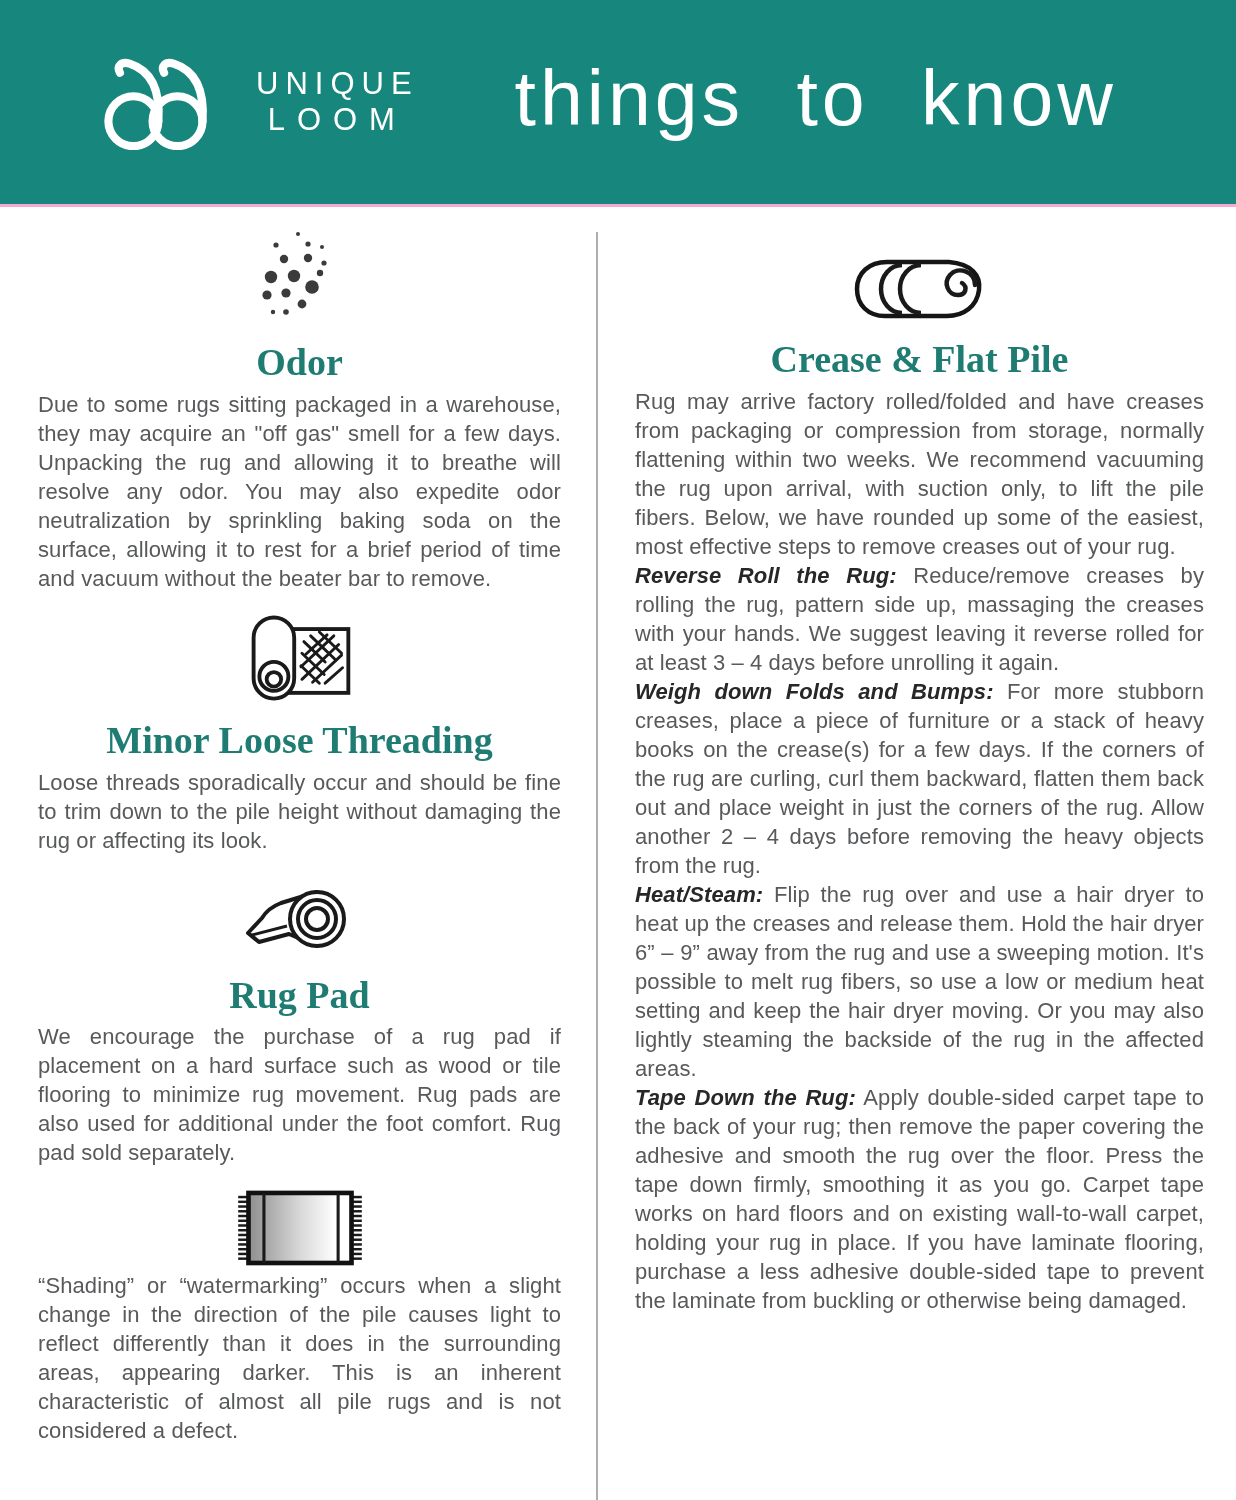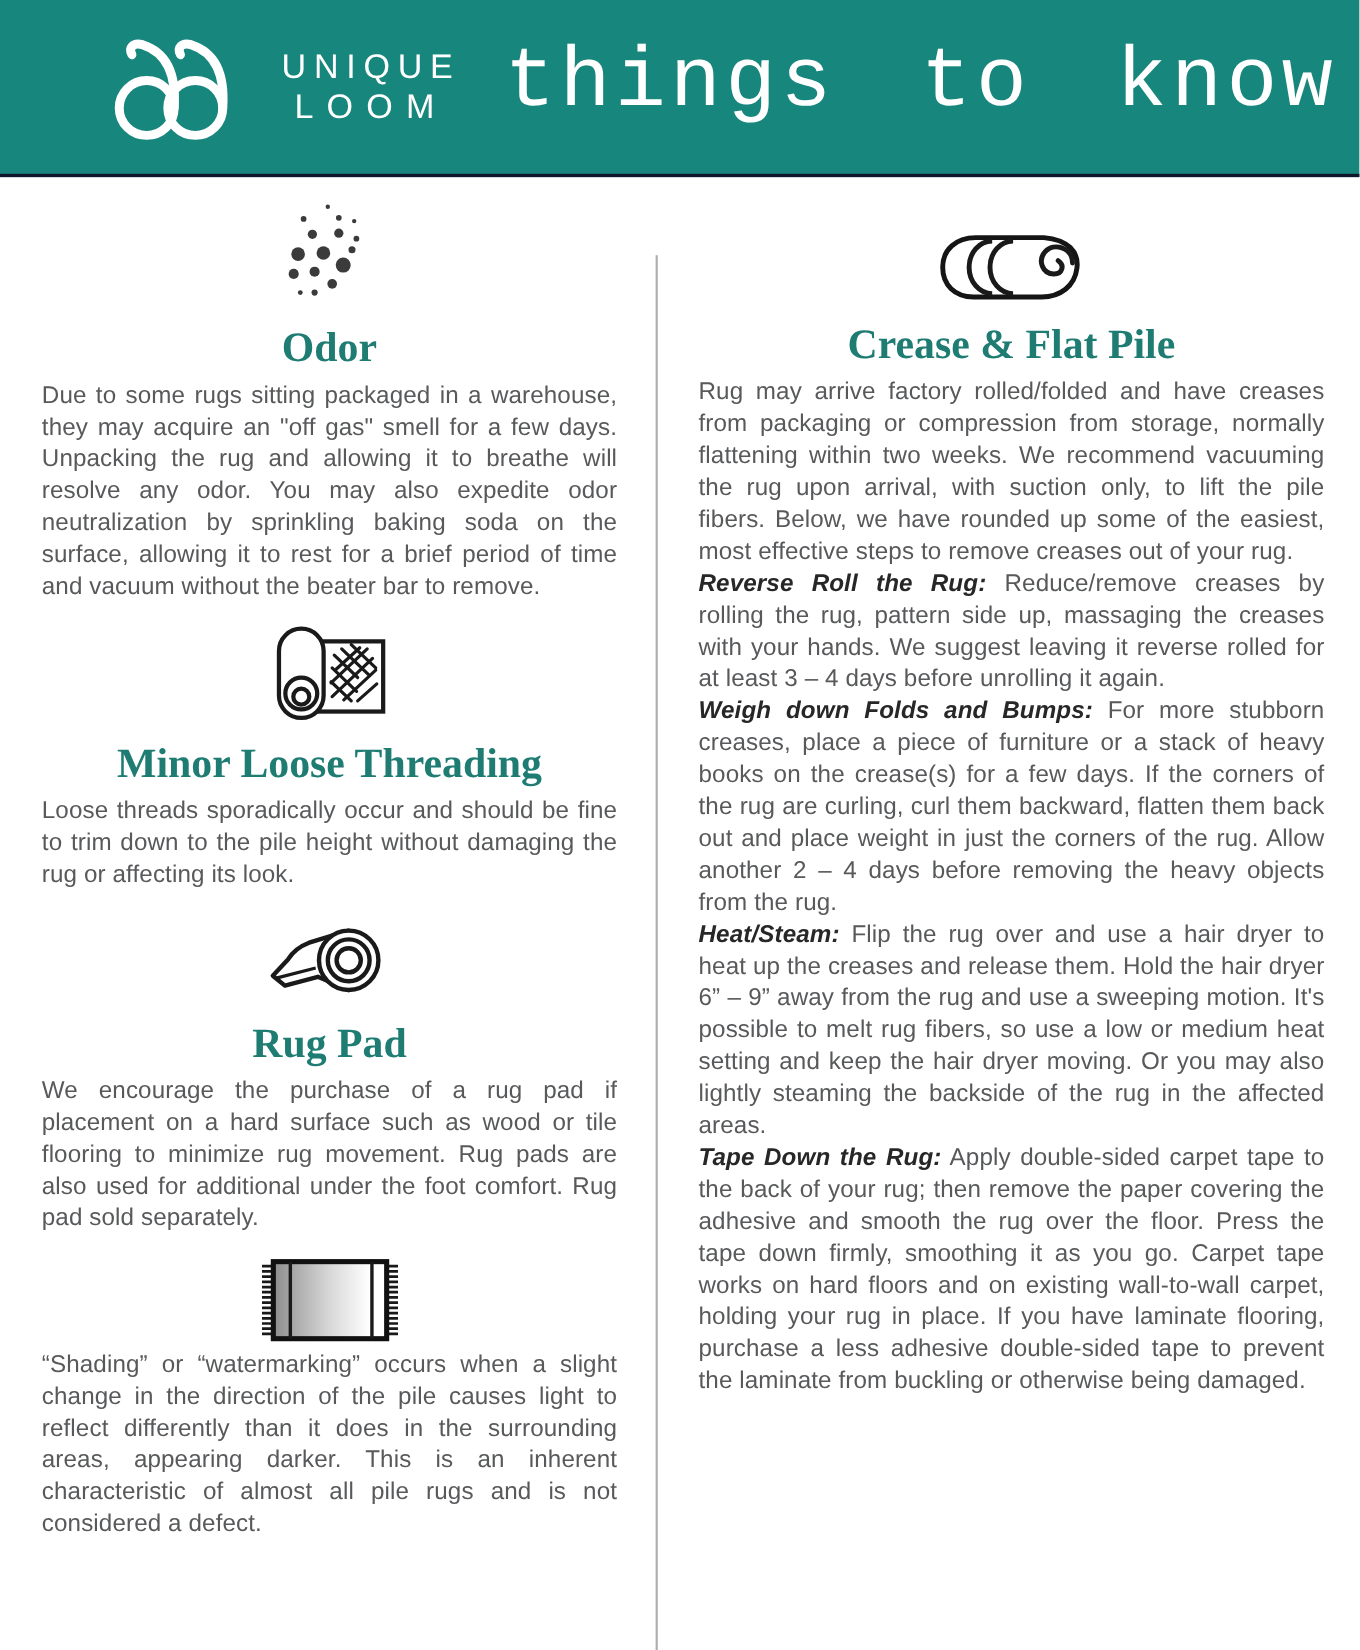--- a/index.html
+++ b/index.html
@@ -2,32 +2,32 @@
 <html><head>
 <meta charset="utf-8">
 <style>
   html,body{margin:0;padding:0;}
   body{
     width:1236px;height:1500px;background:#ffffff;position:relative;overflow:hidden;
     font-family:"Liberation Sans","DejaVu Sans",sans-serif;
   }
   
   .header{
-    height:161px;background:#17867C;display:flex;align-items:center;
-    border-bottom:3px solid #0f172a;box-sizing:border-box;
+    height:207px;background:#17867C;display:flex;align-items:center;
+    border-bottom:3px solid #f9a8d4;box-sizing:border-box;
   }
   .brand{display:flex;align-items:center;margin-left:92px;}
   .brand-logo{width:148px;height:96px;flex:0 0 auto;}
   .brand-text{margin-left:16px;color:#ffffff;text-align:center;}
   .brand-line1{font-size:31px;letter-spacing:7px;line-height:1.15;}
   .brand-line2{font-size:31px;letter-spacing:12px;line-height:1.15;}
   .header-title{
-    font-family:Liberation Mono, monospace;
+    font-family:Liberation Sans, sans-serif;
     color:#ffffff;font-size:77px;letter-spacing:4px;word-spacing:27px;
-    margin-left:40px;white-space:nowrap;transform:translateY(-4px);
+    margin-left:96px;white-space:nowrap;transform:translateY(-4px);
   }
   
   .main{display:flex;}
   .col-divider{position:absolute;left:596px;top:232px;bottom:0;width:2px;background:#aeaeae;}
   .col{box-sizing:border-box;}
   .col-left{width:597px;padding:0 36px 0 38px;}
   .col-right{width:639px;padding:0 32px 0 38px;}
   .icon-wrap{display:flex;justify-content:center;}
   .icon-wrap svg{display:block;}
   h2.sec-heading{

